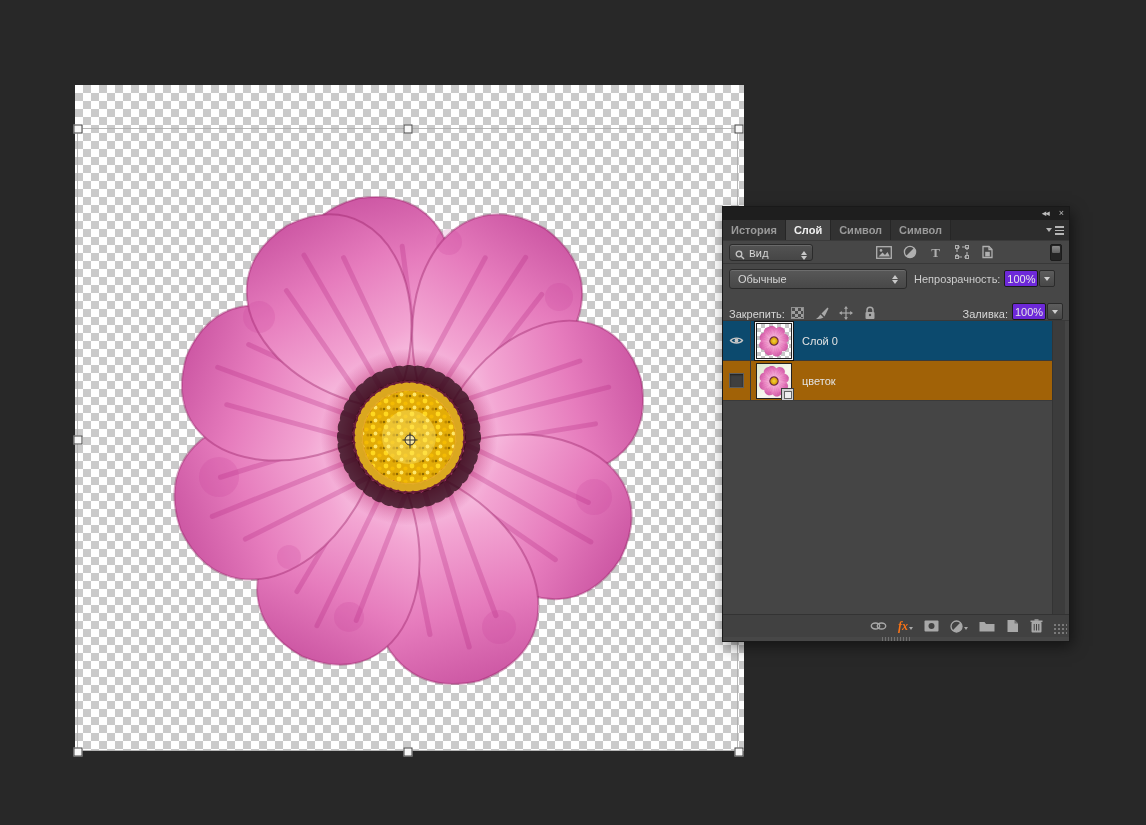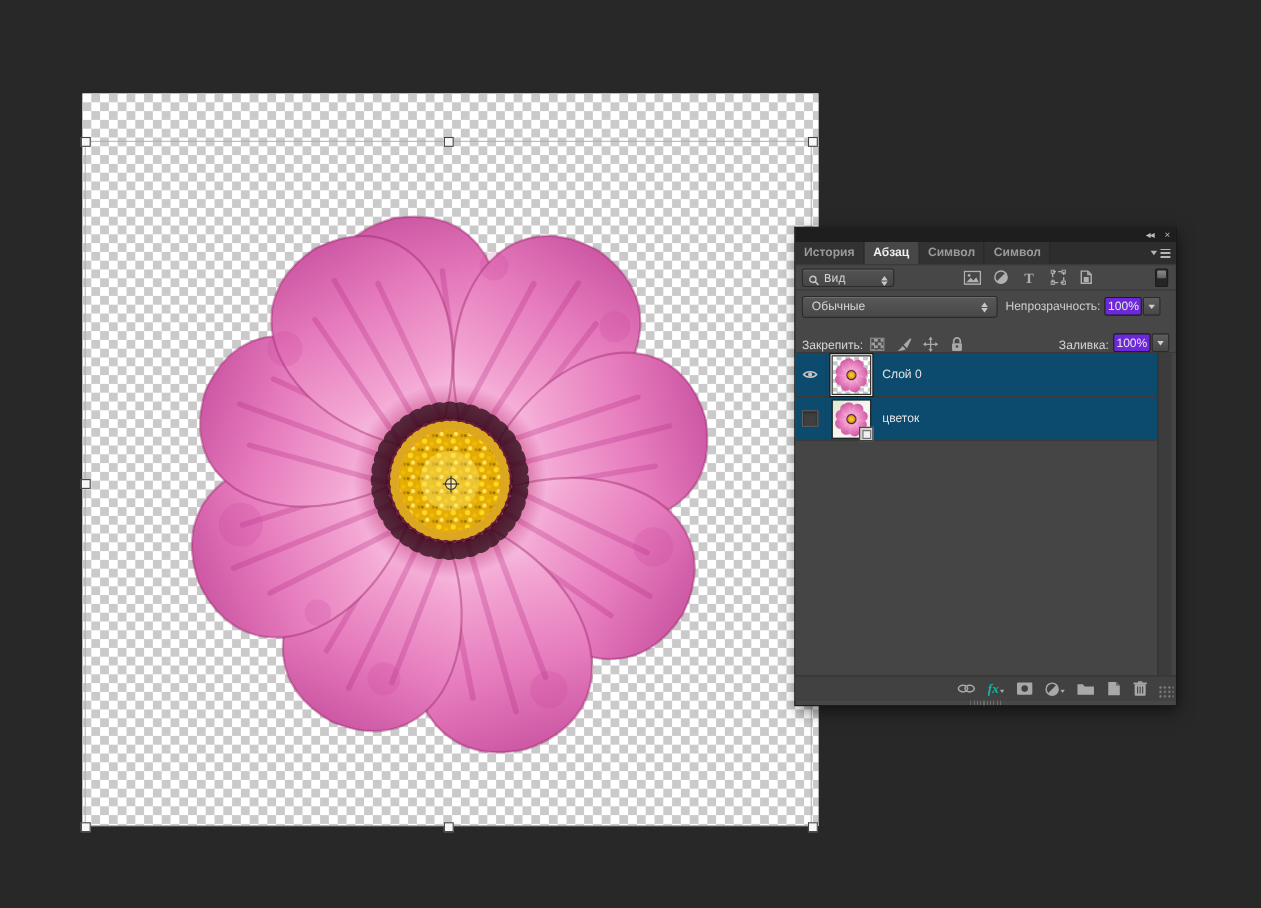--- a/index.html
+++ b/index.html
@@ -118,21 +118,21 @@
     width:11px;height:10px;border:1px solid #8f8f8f;
     background-image:conic-gradient(#9e9e9e 25%,#4a4a4a 0 50%,#9e9e9e 0 75%,#4a4a4a 0);
     background-size:6px 6px;
   }
   .lock-row .spacer{margin-left:auto;}
   
   .layers-list{position:relative;height:293px;background:#454545;overflow:hidden;}
   .scrollstrip{position:absolute;top:0;right:4px;width:12px;height:100%;background:#3c3c3c;border-left:1px solid #343434;cursor:pointer;}
   .layer-row{
     height:39px;display:flex;align-items:center;margin-right:16px;
-    background:#0c4a6e;border-bottom:1px solid #3a3a3a;cursor:pointer;
+    background:#a16207;border-bottom:1px solid #3a3a3a;cursor:pointer;
   }
   .layer-row.selected{background:#0c4a6e;}
   .vis-cell{
     width:27px;align-self:stretch;display:flex;align-items:center;justify-content:center;
     border-right:1px solid #3a3a3a;cursor:pointer;
   }
   .vis-box{width:13px;height:13px;background:#3f3f3f;border:1px solid #5e5e5e;box-shadow:inset 0 1px 2px rgba(0,0,0,.5);}
   .thumb{
     width:34px;height:34px;margin-left:6px;position:relative;flex:0 0 auto;
     outline:1px solid #222;
@@ -153,21 +153,21 @@
     content:"";position:absolute;left:2px;top:2px;width:6px;height:6px;
     border:1px solid #666;background:#efefef;
   }
   .layer-name{margin-left:11px;color:#e3e3e3;}
   
   .panel-footer{
     height:22px;background:#414141;border-top:1px solid #333;
     display:flex;align-items:center;justify-content:flex-end;gap:11px;padding-right:26px;position:relative;
   }
   .fbtn{display:flex;align-items:center;color:#a8a8a8;cursor:pointer;gap:1px;}
-  .fx-label{font-style:italic;font-weight:700;font-size:12px;font-family:"Liberation Serif",serif;color:#14b8a6;}
+  .fx-label{font-style:italic;font-weight:700;font-size:12px;font-family:"Liberation Serif",serif;color:#f97316;}
   .mini-tri{width:0;height:0;border-left:2.5px solid transparent;border-right:2.5px solid transparent;border-top:3px solid #a8a8a8;margin-top:5px;}
   .resize-grip{
     position:absolute;right:2px;bottom:2px;width:14px;height:12px;cursor:nwse-resize;
     background-image:radial-gradient(#7a7a7a 1px,transparent 1.2px);
     background-size:4px 4px;
   }
   .drag-dots{
     position:absolute;bottom:0px;left:50%;transform:translateX(-50%);
     width:28px;height:4px;cursor:ns-resize;
     background:repeating-linear-gradient(90deg,#707070 0 1px,transparent 1px 3px);
@@ -256,21 +256,21 @@
 
   <div class="panel">
 
     <div class="titlebar">
       <span class="glyph">◂◂</span>
       <span class="glyph">×</span>
     </div>
 
     <div class="tabbar">
       <div class="tab">История</div>
-      <div class="tab active">Абзац</div>
+      <div class="tab active">Слой</div>
       <div class="tab">Символ</div>
       <div class="tab">Символ</div>
       <div class="panel-menu">
         <span class="tri"></span>
           <span class="lines"></span>
       </div>
     </div>
 
     <div class="filter-row">
       <div class="search-btn">

